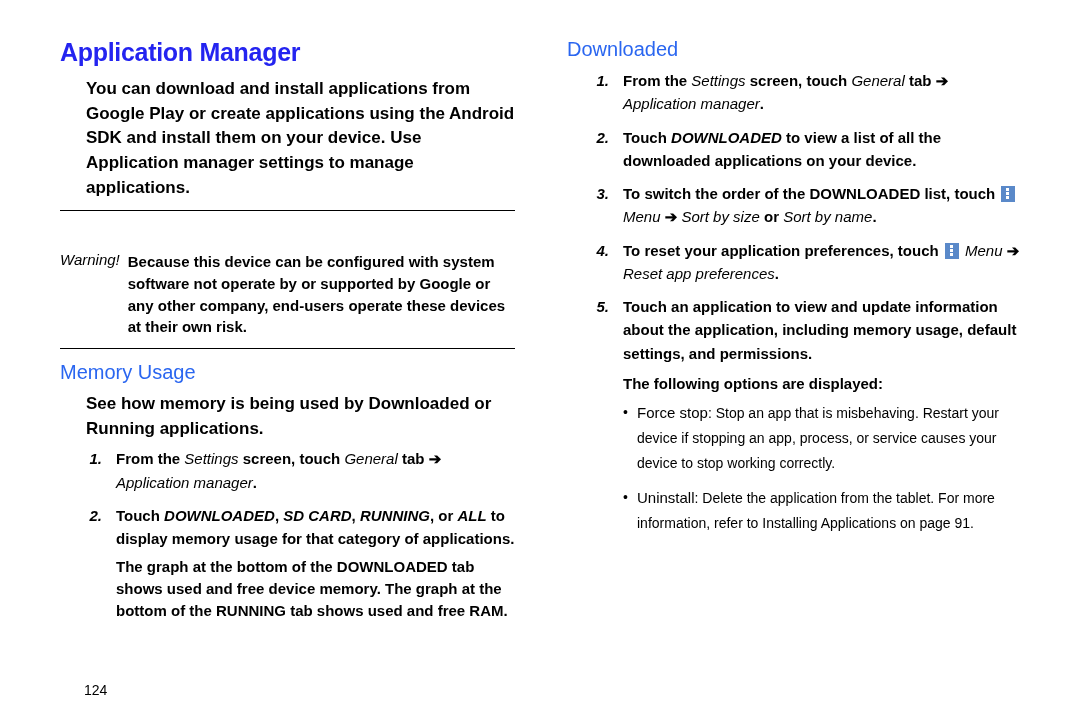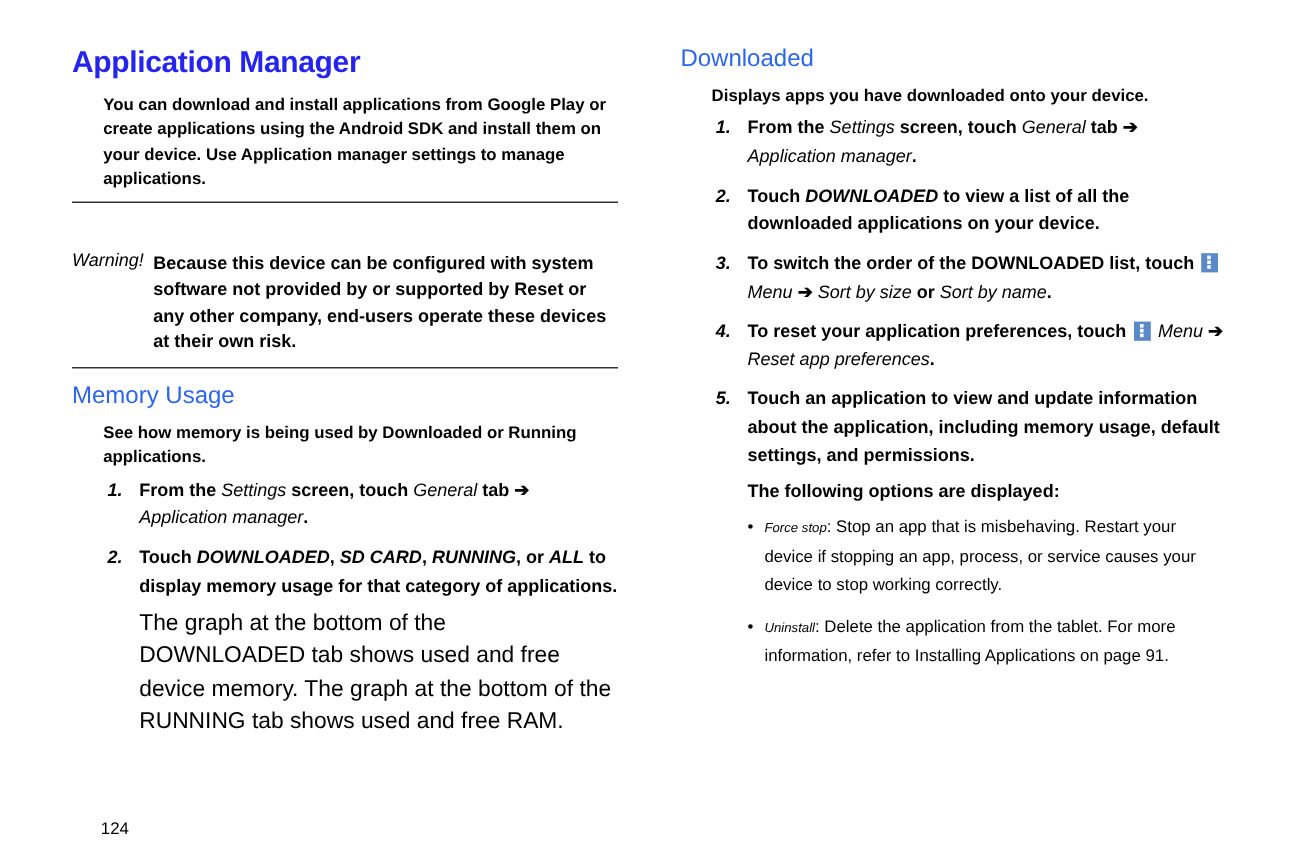--- a/index.html
+++ b/index.html
@@ -28,21 +28,21 @@
       margin-bottom: 10px;
     }
     h2.subhead {
       color: #2a66f0;
       font-weight: 400;
       font-size: 20px;
       font-family: "Trebuchet MS", "Segoe UI", sans-serif;
       margin-bottom: 8px;
     }
     p.body {
-      font-size: 14px;
+      font-size: 17px;
       font-weight: 700;
       line-height: 1.45;
       padding-left: 26px;
       margin-bottom: 6px;
     }
     hr.rule {
       border: none;
       border-top: 1px solid #000;
       margin: 10px 0 12px 0;
     }
@@ -122,48 +122,48 @@
       padding-left: 14px;
       margin-bottom: 10px;
     }
     ul.opts > li::before {
       content: "•";
       position: absolute;
       left: 0;
       top: 0;
       font-size: 14px;
     }
-    .opt-name { font-style: italic; font-weight: 400; font-size: 11px; }
+    .opt-name { font-weight: 400; font-size: 15px; }
     .xref { font-family: Liberation Sans, sans-serif; font-weight: 400; }
     .pg-num {
       position: absolute;
       bottom: 22px;
       left: 84px;
       font-size: 14px;
       font-weight: 400;
     }
     .step-note {
-      font-weight: 400;
-      font-size: 19px;
+      font-weight: 700;
+      font-size: 15px;
       line-height: 1.45;
       margin-left: 56px;
       margin-top: -4px;
       margin-bottom: 24px;
     }
   </style>
 </head>
 <body>
 
 <div class="col left">
   <h1 class="app-mgr">Application Manager</h1>
   <p class="body">You can download and install applications from Google Play or create applications using the Android SDK and install them on your device. Use Application manager settings to manage applications.</p>
   <hr class="rule">
   <div class="warn-block">
     <span class="warn-label">Warning!</span>
-    <span class="warn-text">Because this device can be configured with system software not provided by or supported by Reset or any other company, end-users operate these devices at their own risk.</span>
+    <span class="warn-text">Because this device can be configured with system software not operate by or supported by Google or any other company, end-users operate these devices at their own risk.</span>
   </div>
   <hr class="rule">
   <h2 class="subhead">Memory Usage</h2>
   <p class="body">See how memory is being used by Downloaded or Running applications.</p>
   <ol class="steps">
     <li>
       <span class="num">1.</span>
       <span class="txt">
         <span>From the </span><span class="ital">Settings</span><span> screen, touch </span><span class="ital">General</span><span> tab </span><span class="arrow">➔</span>
         <span class="ital">Application manager</span><span>.</span>
@@ -174,21 +174,20 @@
       <span class="txt">
         <span>Touch </span><span class="bital">DOWNLOADED</span><span>, </span><span class="bital">SD CARD</span><span>, </span><span class="bital">RUNNING</span><span>, or </span><span class="bital">ALL</span><span> to display memory usage for that category of applications.</span>
       </span>
     </li>
   </ol>
   <p class="step-note">The graph at the bottom of the DOWNLOADED tab shows used and free device memory. The graph at the bottom of the RUNNING tab shows used and free RAM.</p>
 </div>
 
 <div class="col right">
   <h2 class="subhead">Downloaded</h2>
-  <p class="body">Displays apps you have downloaded onto your device.</p>
   <ol class="steps">
     <li>
       <span class="num">1.</span>
       <span class="txt">
         <span>From the </span><span class="ital">Settings</span><span> screen, touch </span><span class="ital">General</span><span> tab </span><span class="arrow">➔</span>
         <span class="ital">Application manager</span><span>.</span>
       </span>
     </li>
     <li>
       <span class="num">2.</span>

